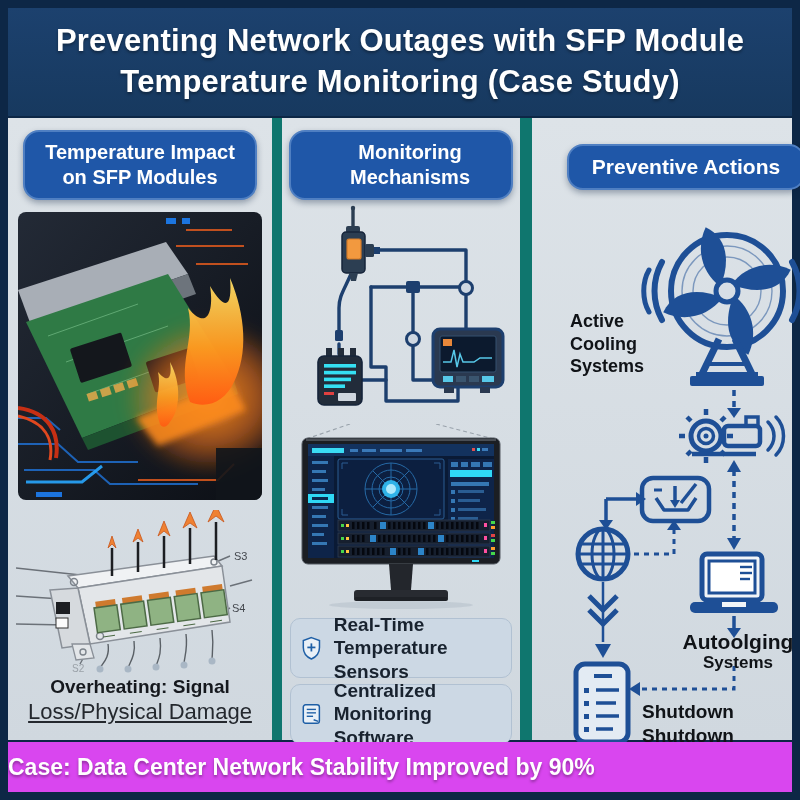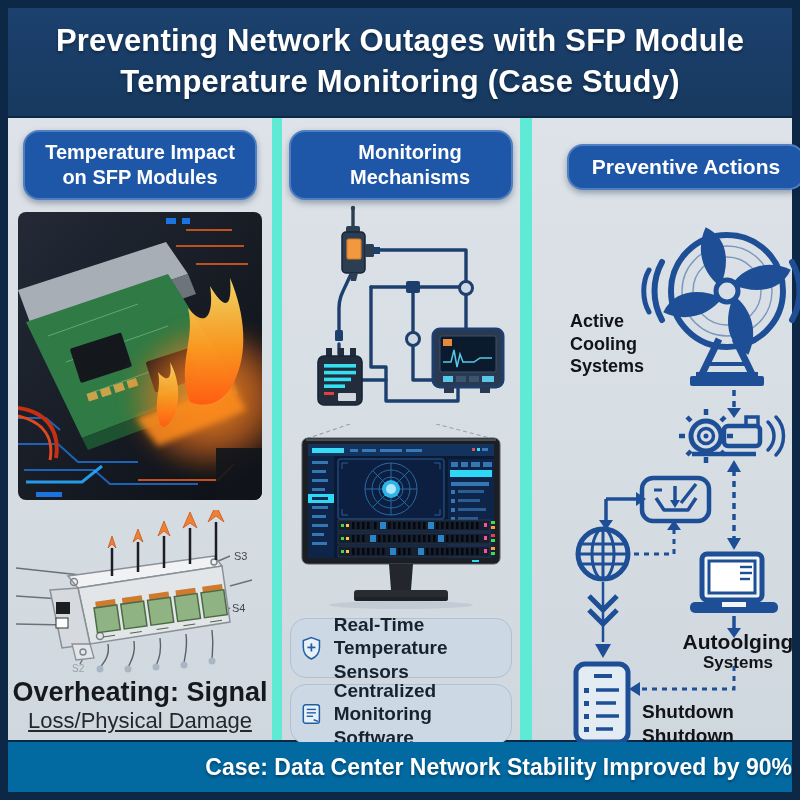--- a/index.html
+++ b/index.html
@@ -12,55 +12,55 @@
     position:absolute;left:8px;top:8px;right:8px;height:108px;
     background:linear-gradient(180deg,#1c416e 0%,#17395f 100%);
     display:flex;align-items:center;justify-content:center;text-align:center;
   }
   .title-band h1{
     margin:12px;padding:0 28px;color:#ffffff;font-size:31px;line-height:1.32;
     font-weight:800;letter-spacing:.2px;text-shadow:0 2px 3px rgba(0,0,0,.35);
   }
   .columns{
     position:absolute;left:8px;right:8px;top:118px;height:622px;
-    background:#5eead4;
+    background:#0f766e;
   }
   .col{position:absolute;top:0;bottom:0;background:linear-gradient(180deg,#dde3e8 0%,#d0d8df 100%);}
   .col-left{left:0;width:264px;}
   .col-mid{left:274px;width:238px;}
   .col-right{left:524px;width:260px;}
   .pill{
     margin:12px auto 0;background:#1f57a8;border:2px solid #4f7fc2;border-radius:16px;
     color:#fff;font-weight:800;text-align:center;font-size:20px;line-height:1.25;
     display:flex;align-items:center;justify-content:center;
     box-shadow:0 3px 6px rgba(10,30,60,.35);padding:8px 10px;
   }
   .pill-left{width:210px;min-height:48px;}
   .pill-mid{width:182px;min-height:48px;padding-left:28px;}
   .pill-right{width:214px;min-height:24px;margin-top:26px;font-size:21px;}
   .art{display:block;margin:0 auto;}
   .fire-art{margin-top:12px;border-radius:8px;}
   .caption{ text-align:center;margin-top:2px;color:#15181d;}
-  .caption .c1{font-size:27px;font-weight:800;line-height:1.2;}
+  .caption .c1{font-size:19px;font-weight:800;line-height:1.2;}
   .caption .c2{font-size:22px;font-weight:400;line-height:1.2;color:#24282e;text-decoration:underline;}
   .feature-box{
-    margin:6px 8px 0;background:#ccd8e4;border:1px solid #b1c1d2;border-radius:16px;
+    margin:6px 8px 0;background:#ccd8e4;border:1px solid #b1c1d2;border-radius:10px;
     height:58px;display:flex;align-items:center;gap:12px;padding:0 10px;
   }
   .feature-box .ft{font-size:19px;font-weight:600;color:#18222e;line-height:1.22;}
   .right-wrap{position:relative;width:100%;height:100%;margin-left:24px;}
   .rt-label{position:absolute;color:#101317;}
   .lab-cooling{left:14px;top:166px;width:92px;font-size:18px;font-weight:800;line-height:1.25;}
   .lab-autolog{left:112px;top:486px;width:140px;text-align:center;font-weight:800;}
   .lab-autolog .l1{font-size:21px;line-height:1.1;}
   .lab-autolog .l2{font-size:17px;line-height:1.2;}
   .lab-shutdown{left:86px;top:556px;width:176px;font-size:19px;font-weight:800;line-height:1.25;}
   .banner{
     position:absolute;left:8px;right:8px;top:742px;bottom:8px;
-    background:#0369a1;display:flex;align-items:center;justify-content:flex-end;
+    background:#d946ef;display:flex;align-items:center;justify-content:flex-start;
   }
   .banner div{color:#fff;font-size:23px;font-weight:800;text-shadow:0 2px 3px rgba(0,0,0,.35);}
   svg text{font-family:"Liberation Sans",sans-serif;}
 </style>
 </head>
 <body>
 
 <div class="frame">
 
   <div class="title-band">

